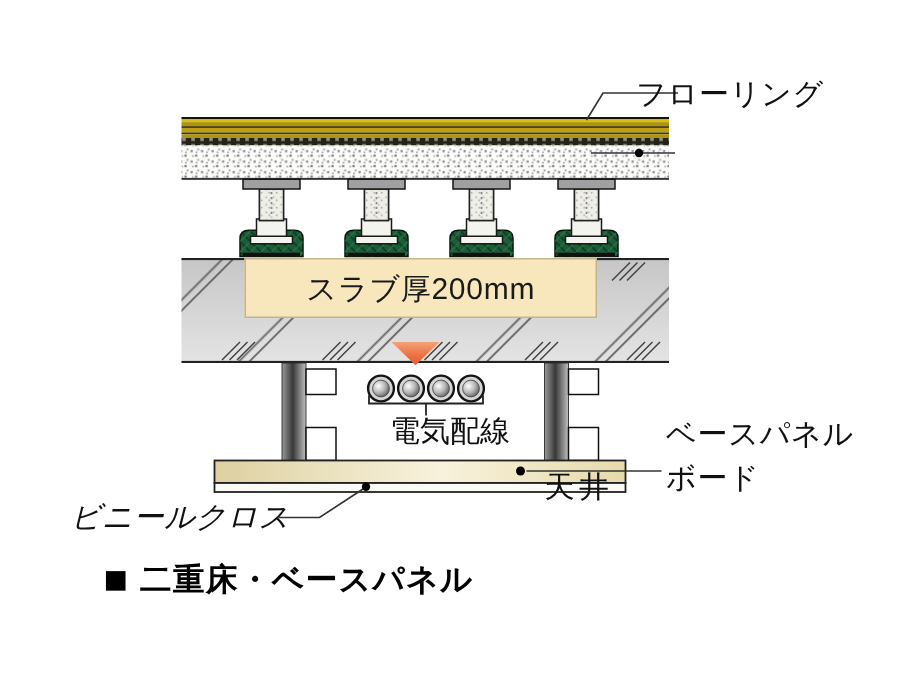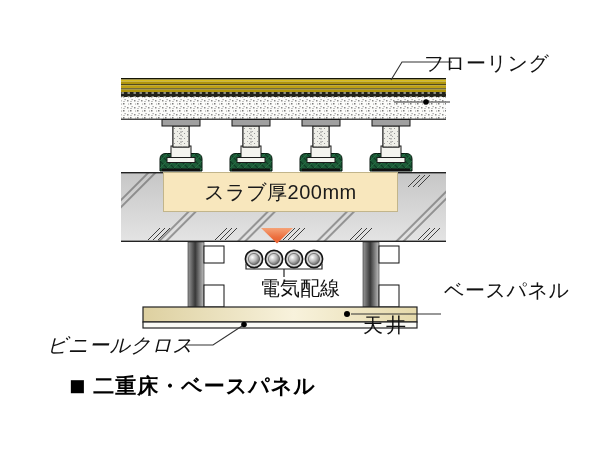--- a/index.html
+++ b/index.html
@@ -190,20 +190,21 @@
 
   <div id="slab-box">スラブ厚200mm</div>
 
   <div class="lbl" id="flooring-label">フローリング</div>
 
 
   <div class="lbl" id="wiring-label">電気配線</div>
 
   <div class="lbl" id="plasterboard-label">
     <span class="line">ベースパネル</span>
+    <span class="line">ボード</span>
   </div>
 
   <div class="lbl" id="ceiling-label">天井</div>
 
   <div class="lbl" id="vinyl-label">ビニールクロス</div>
 
   <div id="caption">
     <span class="marker">■</span>
     <span>二重床・ベースパネル</span>
   </div>

